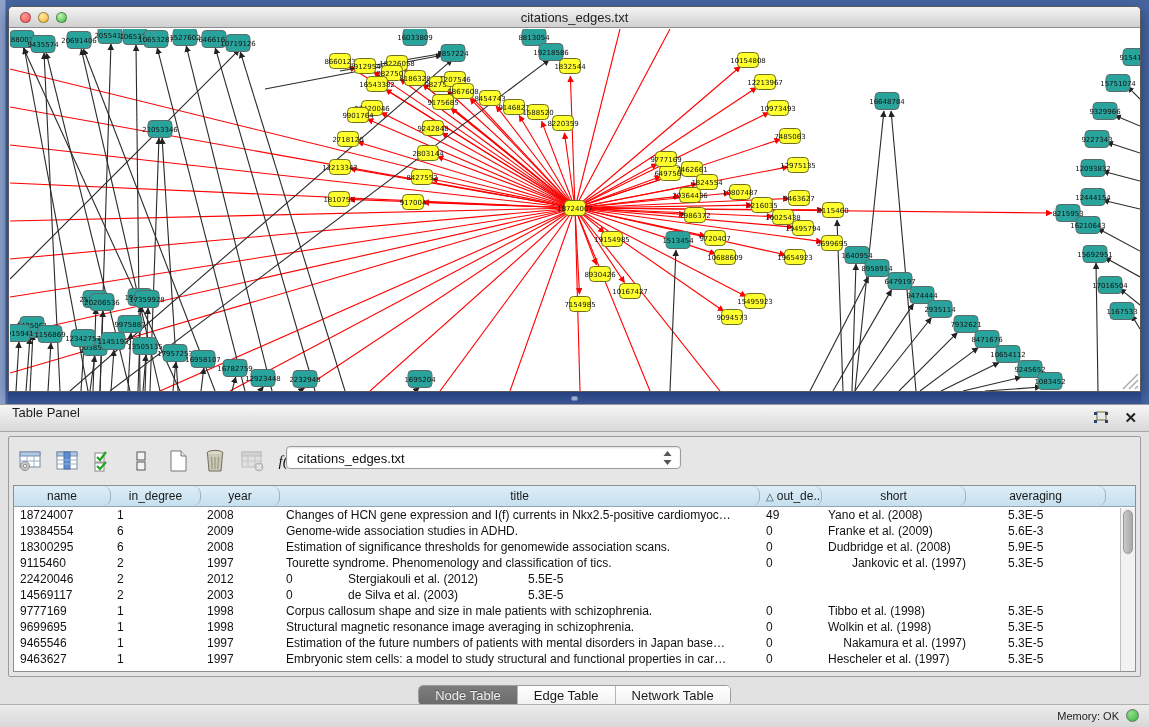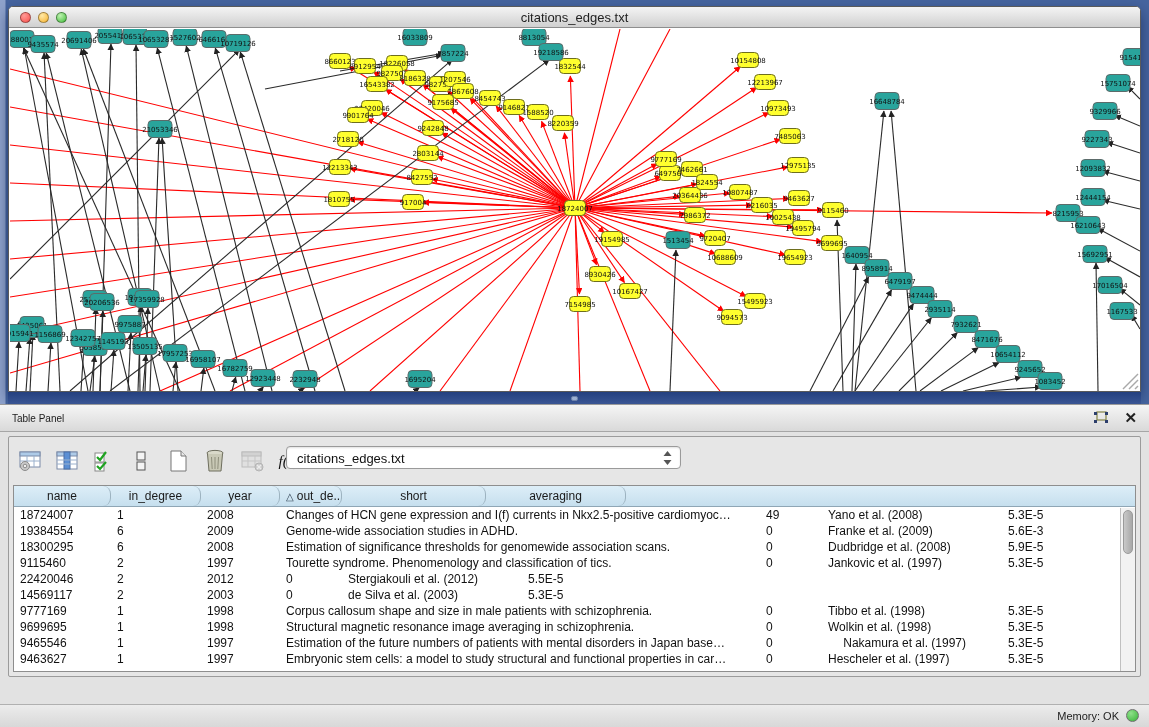--- a/index.html
+++ b/index.html
@@ -18,21 +18,21 @@
   .win-title { position:absolute; left:0; right:0; top:3px; text-align:center; font-size:13px; color:#222; }
   .graph-canvas { position:absolute; left:1px; top:22px; width:1130px; height:362px; background:#fff; overflow:hidden; }
 
   .window-shadow { position:absolute; left:8px; top:392px; width:1133px; height:12px; background:linear-gradient(#24407f,#3a5694); }
   .splitter-dot { position:absolute; left:571px; top:396px; width:7px; height:5px; border-radius:2px; background:#9db0d2; border:1px solid #6d82ab; }
 
   
   .table-panel { position:absolute; left:0; top:404px; width:1149px; height:323px; background:#e2e2e2; border-top:1px solid #9a9a9a; }
   .panel-header { position:absolute; left:0; top:0; width:100%; height:27px;
     background:linear-gradient(#f5f5f5,#d9d9d9); border-bottom:1px solid #a6a6a6; }
-  .panel-title { position:absolute; left:12px; top:8px; font-size:10px; color:#1c1c1c; }
+  .panel-title { position:absolute; left:12px; top:0; font-size:13px; color:#1c1c1c; }
   .float-icon { position:absolute; right:40px; top:6px; width:16px; height:14px; cursor:pointer; }
   .close-icon { position:absolute; right:12px; top:4px; font-size:15px; font-weight:bold; color:#222; cursor:pointer; }
 
   .panel-inset { position:absolute; left:8px; right:8px; top:31px; height:241px;
     border:1px solid #9b9b9b; border-radius:2px; background:#e6e6e6; }
   .toolbar { position:absolute; left:8px; top:6px; height:36px; display:flex; align-items:center; gap:11px; }
   .tb-icon { width:26px; height:26px; display:flex; align-items:center; justify-content:center; cursor:pointer; }
   .fx-label { font-size:15px; font-style:italic; font-family:"Liberation Serif",serif; color:#111; }
   .combo { position:absolute; left:277px; top:9px; width:395px; height:23px; background:#fff;
     border:1px solid #9a9a9a; border-radius:4px; box-shadow:inset 0 1px 2px rgba(0,0,0,.12); cursor:pointer; }
@@ -750,20 +750,21 @@
           <path d="M4.5 0 L8.5 5 L0.5 5 z" fill="#555"></path>
             <path d="M4.5 14 L8.5 9 L0.5 9 z" fill="#555"></path>
         </svg>
       </div>
 
       <div class="table-box">
         <div class="thead" id="thead">
             <div class="th" style="width: 97px;"><span>name</span></div>
             <div class="th" style="width: 90px;"><span>in_degree</span></div>
             <div class="th" style="width: 79px;"><span>year</span></div>
+            <div class="th" style="width: 480px;"><span>title</span></div>
             <div class="th sorted" style="width: 62px;"><span class="sort-glyph">△</span><span>out_de...</span></div>
             <div class="th" style="width: 144px;"><span>short</span></div>
             <div class="th" style="width: 140px;"><span>averaging</span></div>
           </div>
         <div id="tbody">
             <div class="trow">
               <div class="td" style="width: 97px;">18724007</div>
               <div class="td" style="width: 90px;">1</div>
               <div class="td" style="width: 79px;">2008</div>
               <div class="td" style="width: 480px;">Changes of HCN gene expression and I(f) currents in Nkx2.5-positive cardiomyoc…</div>
@@ -788,21 +789,21 @@
               <div class="td" style="width: 62px;">0</div>
               <div class="td" style="width: 144px;">Dudbridge et al. (2008)</div>
               <div class="td" style="width: 140px; padding-left: 42px;">5.9E-5</div>
             </div>
             <div class="trow">
               <div class="td" style="width: 97px;">9115460</div>
               <div class="td" style="width: 90px;">2</div>
               <div class="td" style="width: 79px;">1997</div>
               <div class="td" style="width: 480px;">Tourette syndrome. Phenomenology and classification of tics.</div>
               <div class="td" style="width: 62px;">0</div>
-              <div class="td" style="width: 144px;">Jankovic et al. (1997)</div>
+              <div class="td" style="width: 144px; text-align: right;">Jankovic et al. (1997)</div>
               <div class="td" style="width: 140px; padding-left: 42px;">5.3E-5</div>
             </div>
             <div class="trow">
               <div class="td" style="width: 97px;">22420046</div>
               <div class="td" style="width: 90px;">2</div>
               <div class="td" style="width: 79px;">2012</div>
               <div class="td" style="width: 62px;">0</div>
               <div class="td" style="width: 144px;">Stergiakouli et al. (2012)</div>
               <div class="td" style="width: 140px; padding-left: 42px;">5.5E-5</div>
             </div>
@@ -850,19 +851,26 @@
               <div class="td" style="width: 144px;">Hescheler et al. (1997)</div>
               <div class="td" style="width: 140px; padding-left: 42px;">5.3E-5</div>
             </div>
           </div>
         <div class="vscroll">
           <div class="vthumb"></div>
         </div>
       </div>
     </div>
 
+    <div class="tab-bar">
+      <div class="segmented" id="segmented">
+          <span class="seg active">Node Table</span>
+          <span class="seg">Edge Table</span>
+          <span class="seg">Network Table</span>
+        </div>
+    </div>
 
     <div class="status-bar">
       <span class="memory-label">Memory: OK</span>
       <span class="memory-dot"></span>
     </div>
   </div>
 </div>
 
 </body></html>

